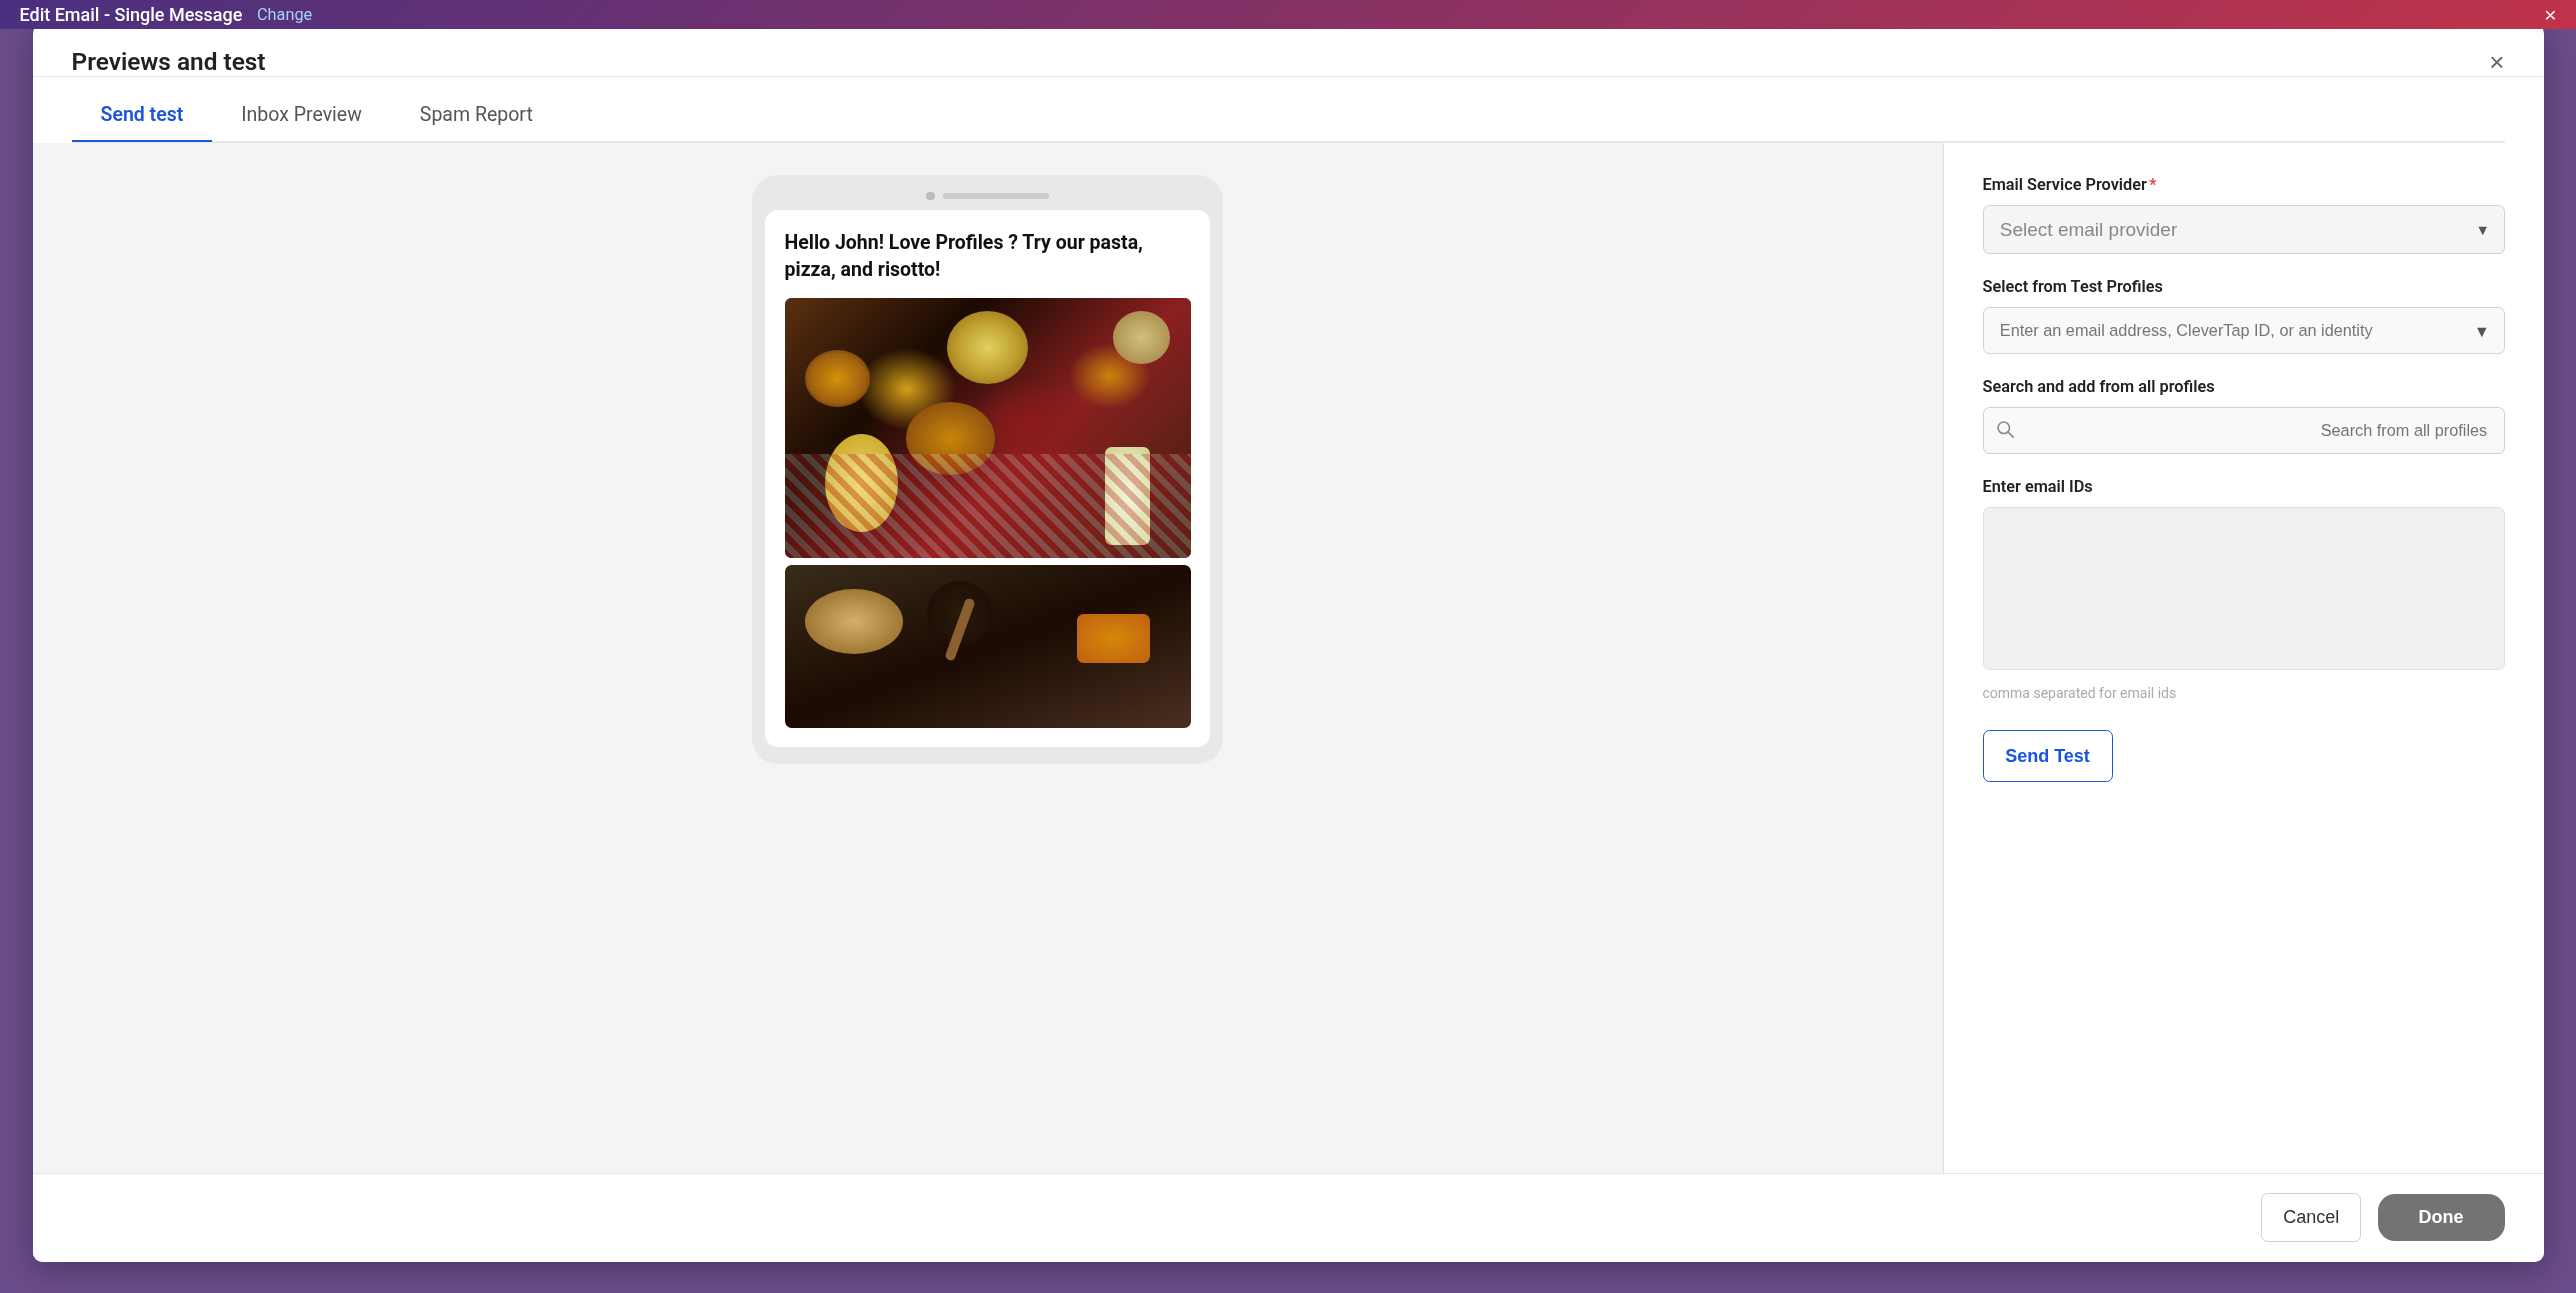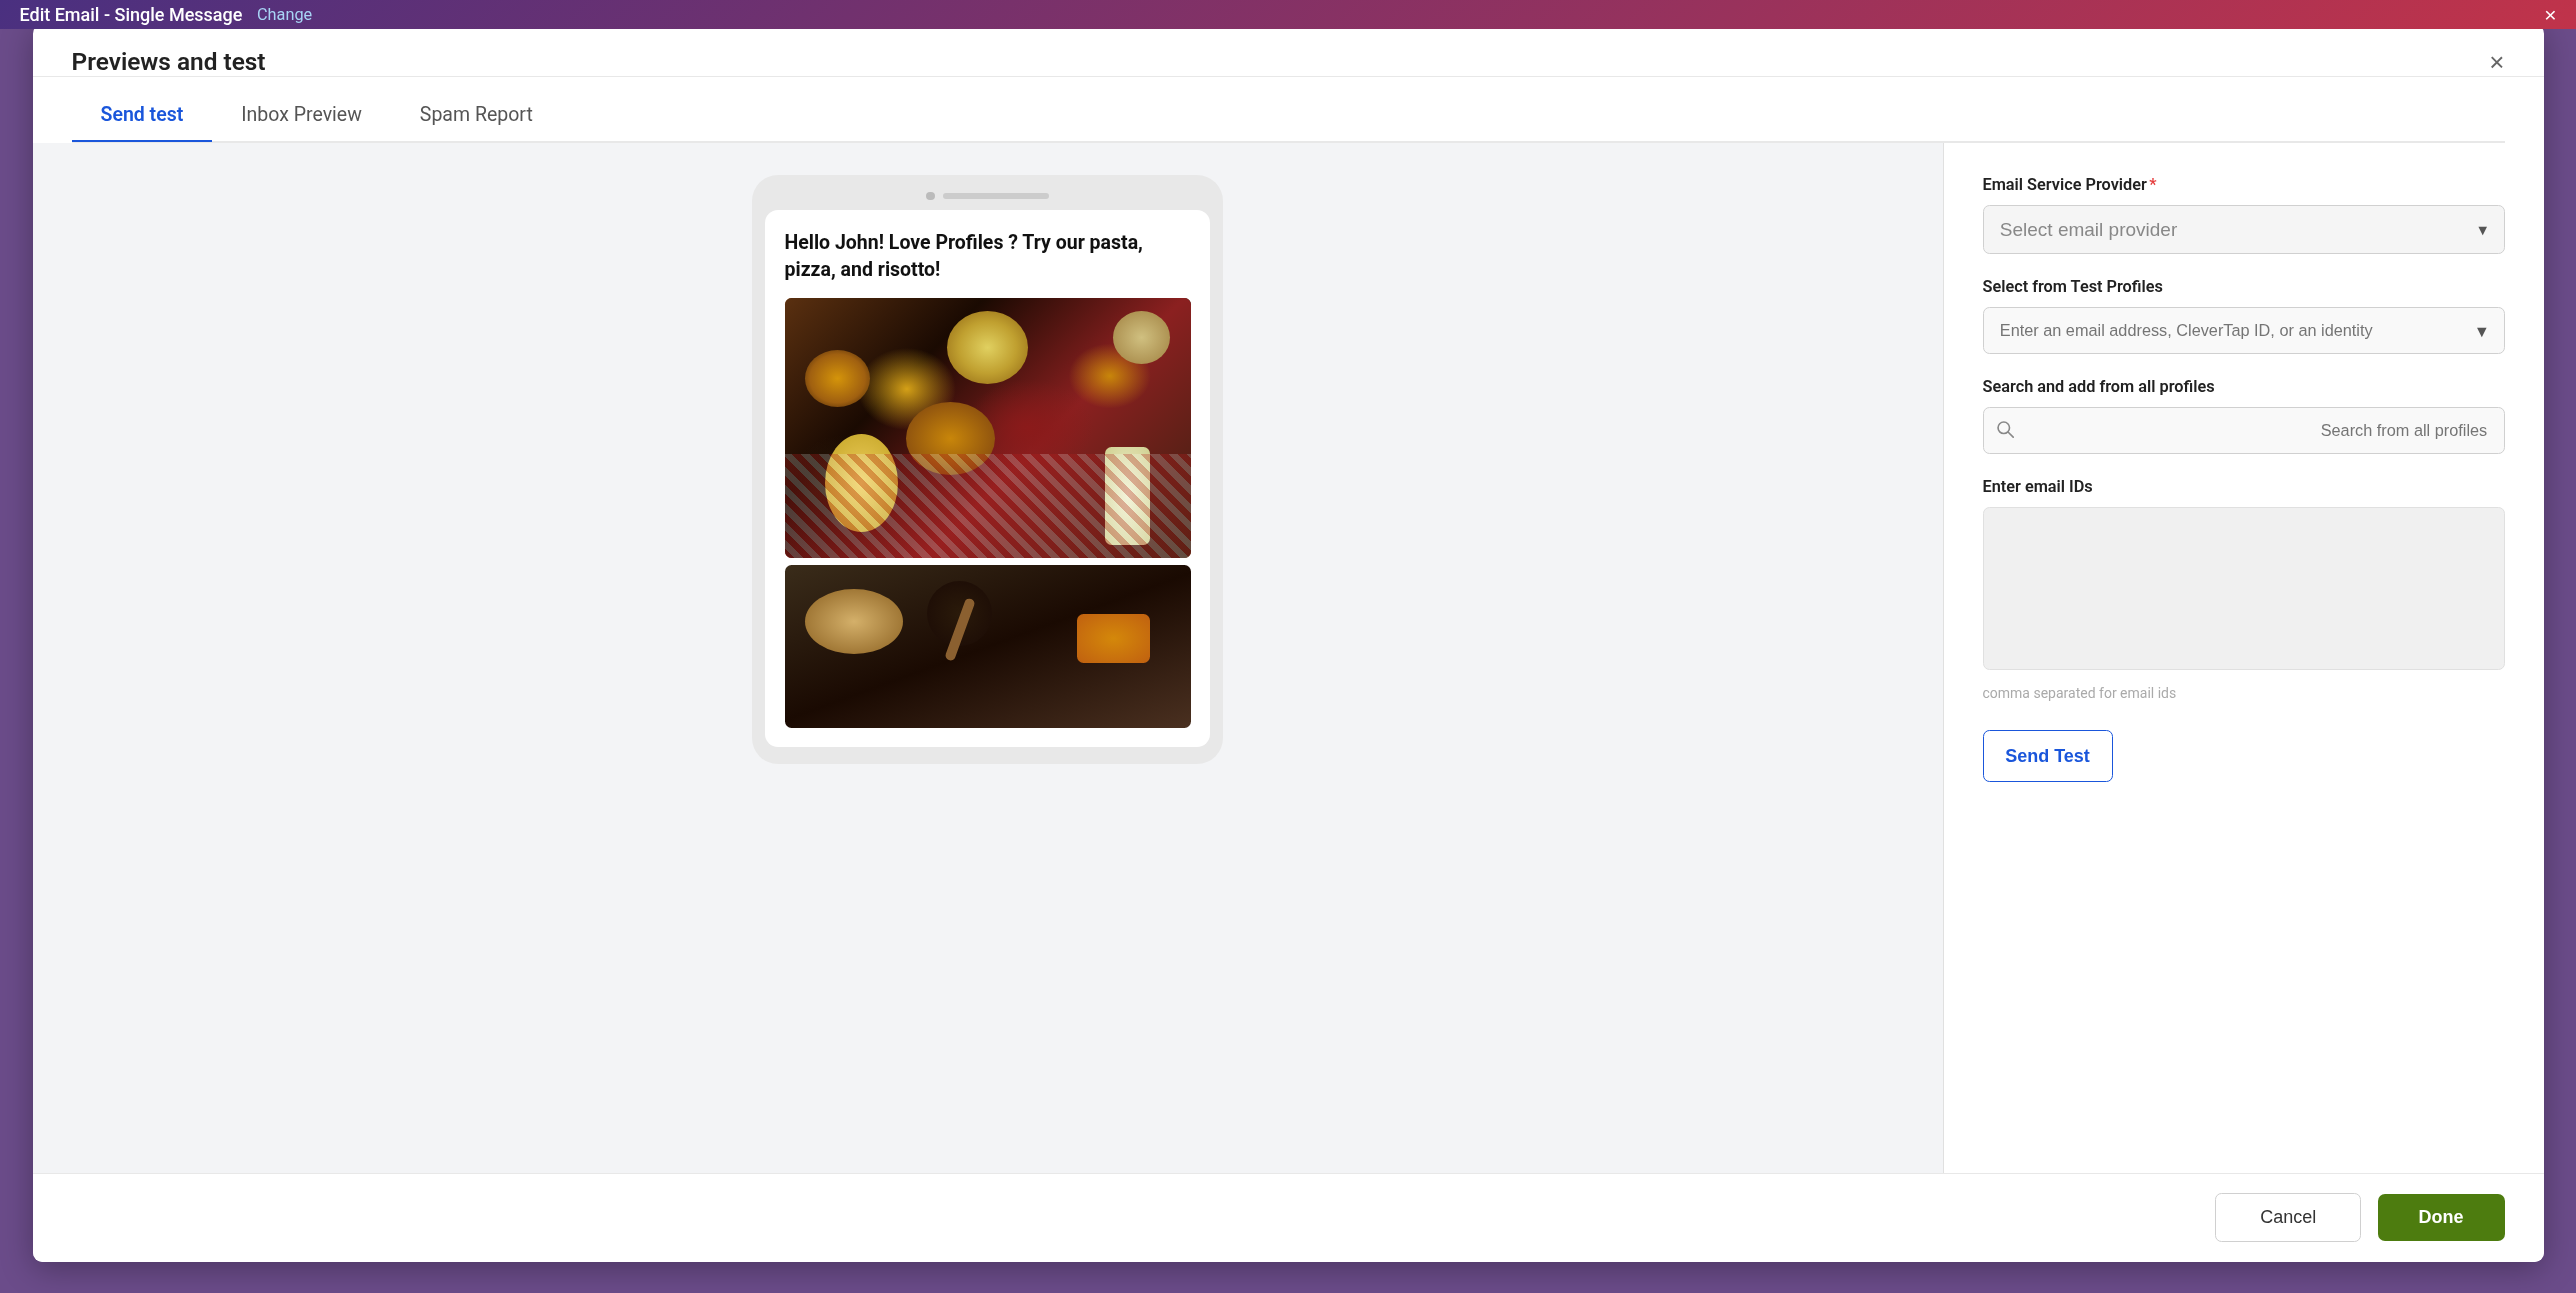--- a/index.html
+++ b/index.html
@@ -428,33 +428,33 @@
     .modal-footer {
       display: flex;
       justify-content: flex-end;
       align-items: center;
       gap: 16.3px;
       padding: 19.5px 39px;
       border-top: 0.8px solid #e8e8e8;
       background: white;
     }
     .cancel-btn {
-      padding: 13px 44px;
+      padding: 13px 21px;
       border: 0.8px solid #d0d0d0;
       border-radius: 6.5px;
       background: white;
       font-size: 18px;
       color: #333;
       cursor: pointer;
     }
     .done-btn {
       padding: 13px 41px;
       border: none;
-      border-radius: 7px;
-      background: #4d7c0f;
+      border-radius: 17px;
+      background: #737373;
       font-size: 18px;
       color: white;
       font-weight: 600;
       cursor: pointer;
     }
   </style>
 </head>
 <body>
 
 <div class="top-bar">

